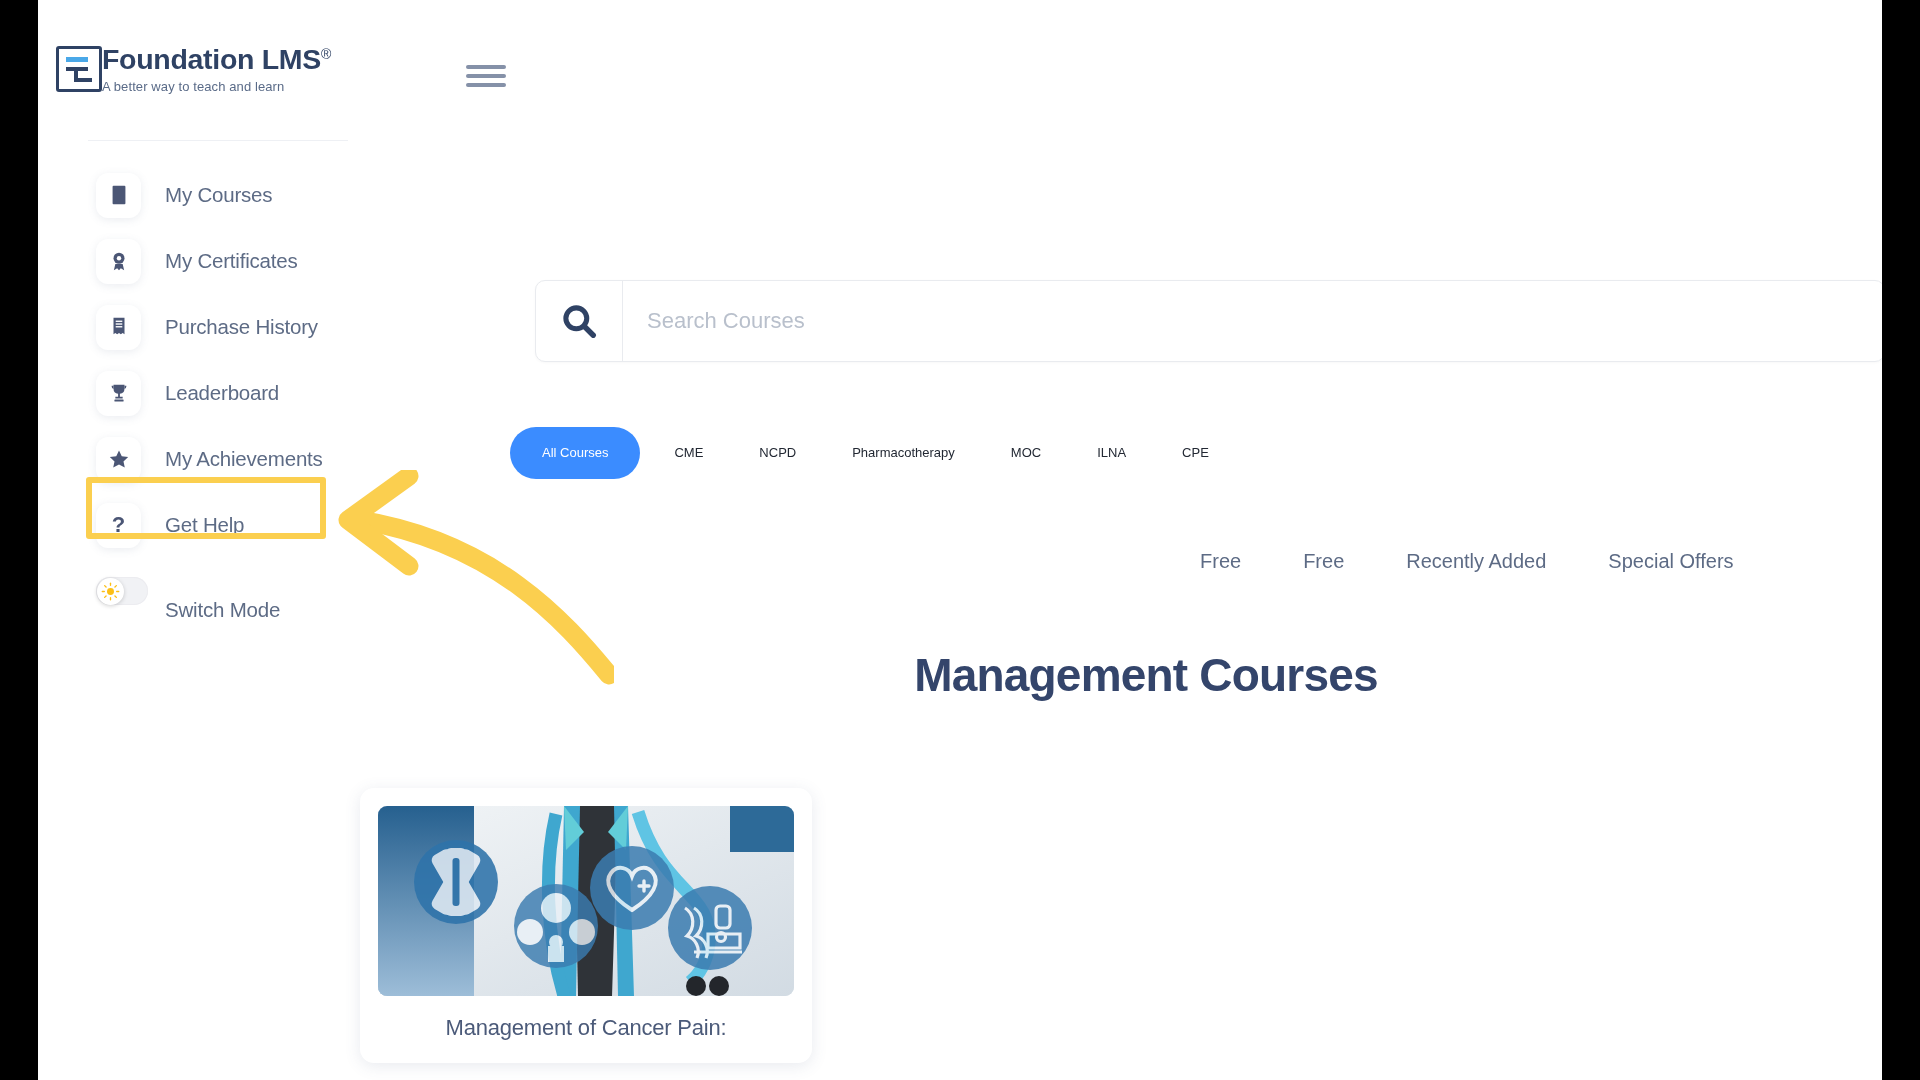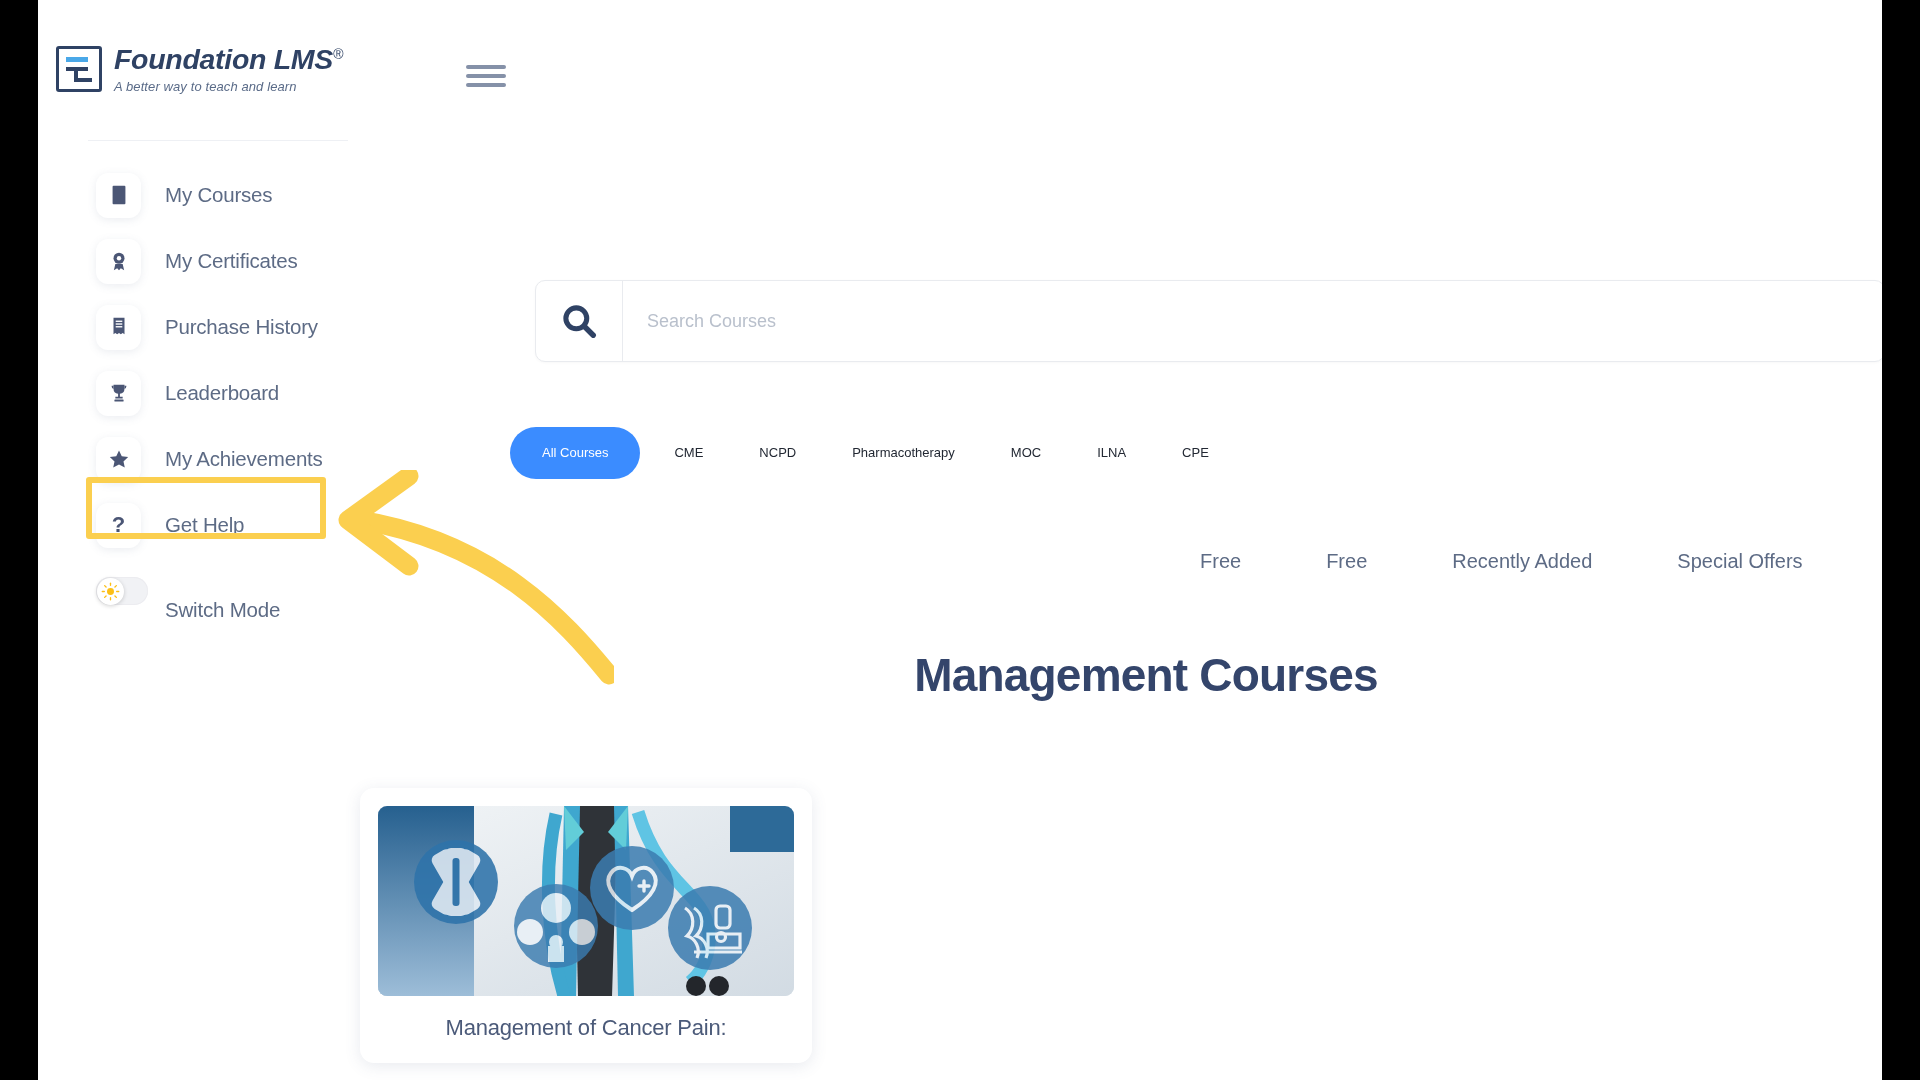--- a/index.html
+++ b/index.html
@@ -20,21 +20,21 @@
   
   .sidebar {
     position: absolute;
     left: 0; top: 0;
     width: 372px; height: 1080px;
     background: #ffffff;
   }
   .logo-row {
     position: absolute;
     left: 18px; top: 44px;
-    display: flex; align-items: center; gap: 12px; font-style: italic;
+    display: flex; align-items: center; 
   }
   .logo-mark {
     width: 46px; height: 46px;
     border: 3px solid #2f4264;
     border-radius: 3px;
     position: relative;
     flex: 0 0 auto;
   }
   .logo-mark .bar-a {
     position: absolute; left: 7px; top: 8px;
@@ -181,21 +181,21 @@
     width: 87px;
     display: flex; align-items: center; justify-content: center;
     border-right: 1px solid #e9ebef;
   }
   .search-icon-cell svg { width: 38px; height: 38px; }
   .search-input {
     flex: 1;
     border: 0; outline: 0;
     background: transparent;
     font-family: "Liberation Sans", sans-serif;
-    font-size: 18px;
+    font-size: 22px;
     color: #2f3b55;
     padding: 0 24px;
   }
   .search-input::placeholder { color: #b9c0cc; }
 
   .cat-tabs {
     position: absolute;
     left: 100px; top: 427px;
     width: 1380px;
     display: flex; align-items: center; gap: 0;
@@ -212,21 +212,21 @@
     background: #3b8cff;
     color: #ffffff;
     border-radius: 26px;
     padding: 0 32px;
     margin-right: 6px;
   }
 
   .filter-row {
     position: absolute;
     left: 790px; top: 550px;
-    display: flex; align-items: center; gap: 85px;
+    display: flex; align-items: center; gap: 62px;
   }
   .filter-link {
     font-size: 20px;
     color: #5d6b85;
     white-space: nowrap;
     cursor: pointer;
   }
 
   .page-heading {
     position: absolute;

